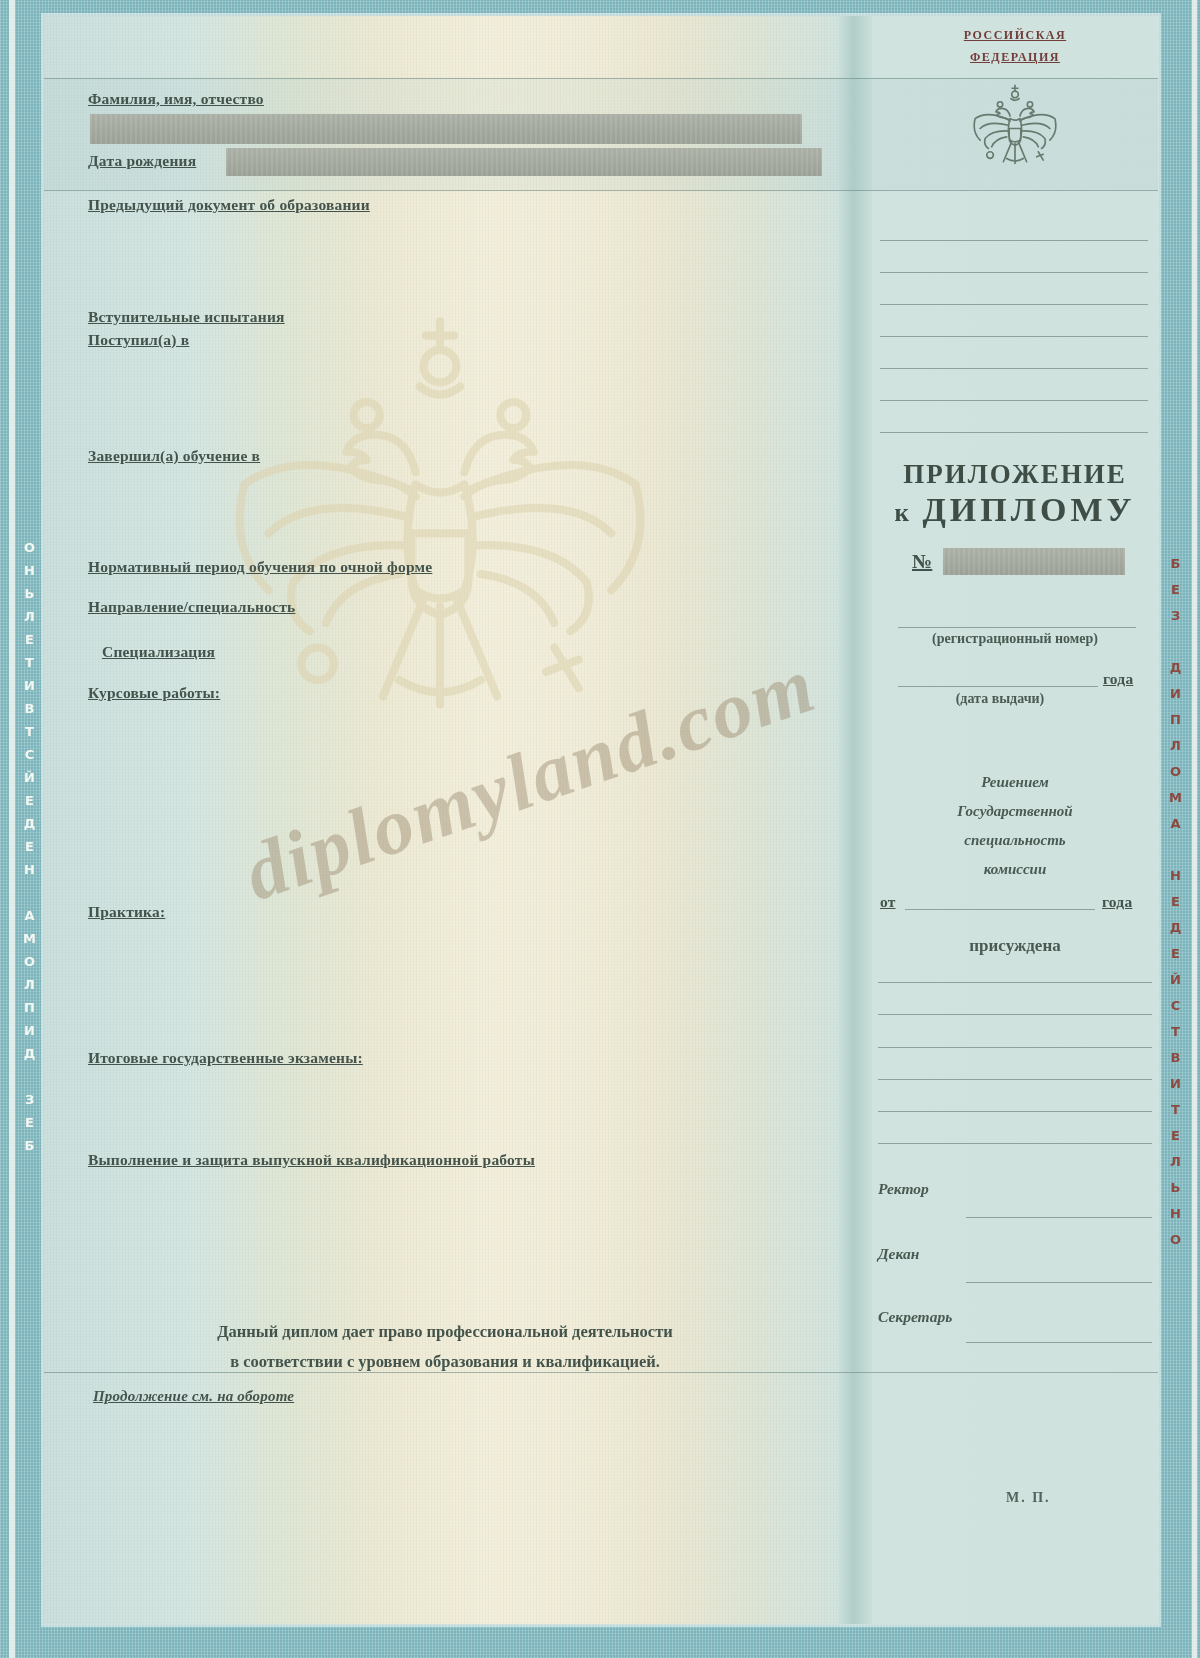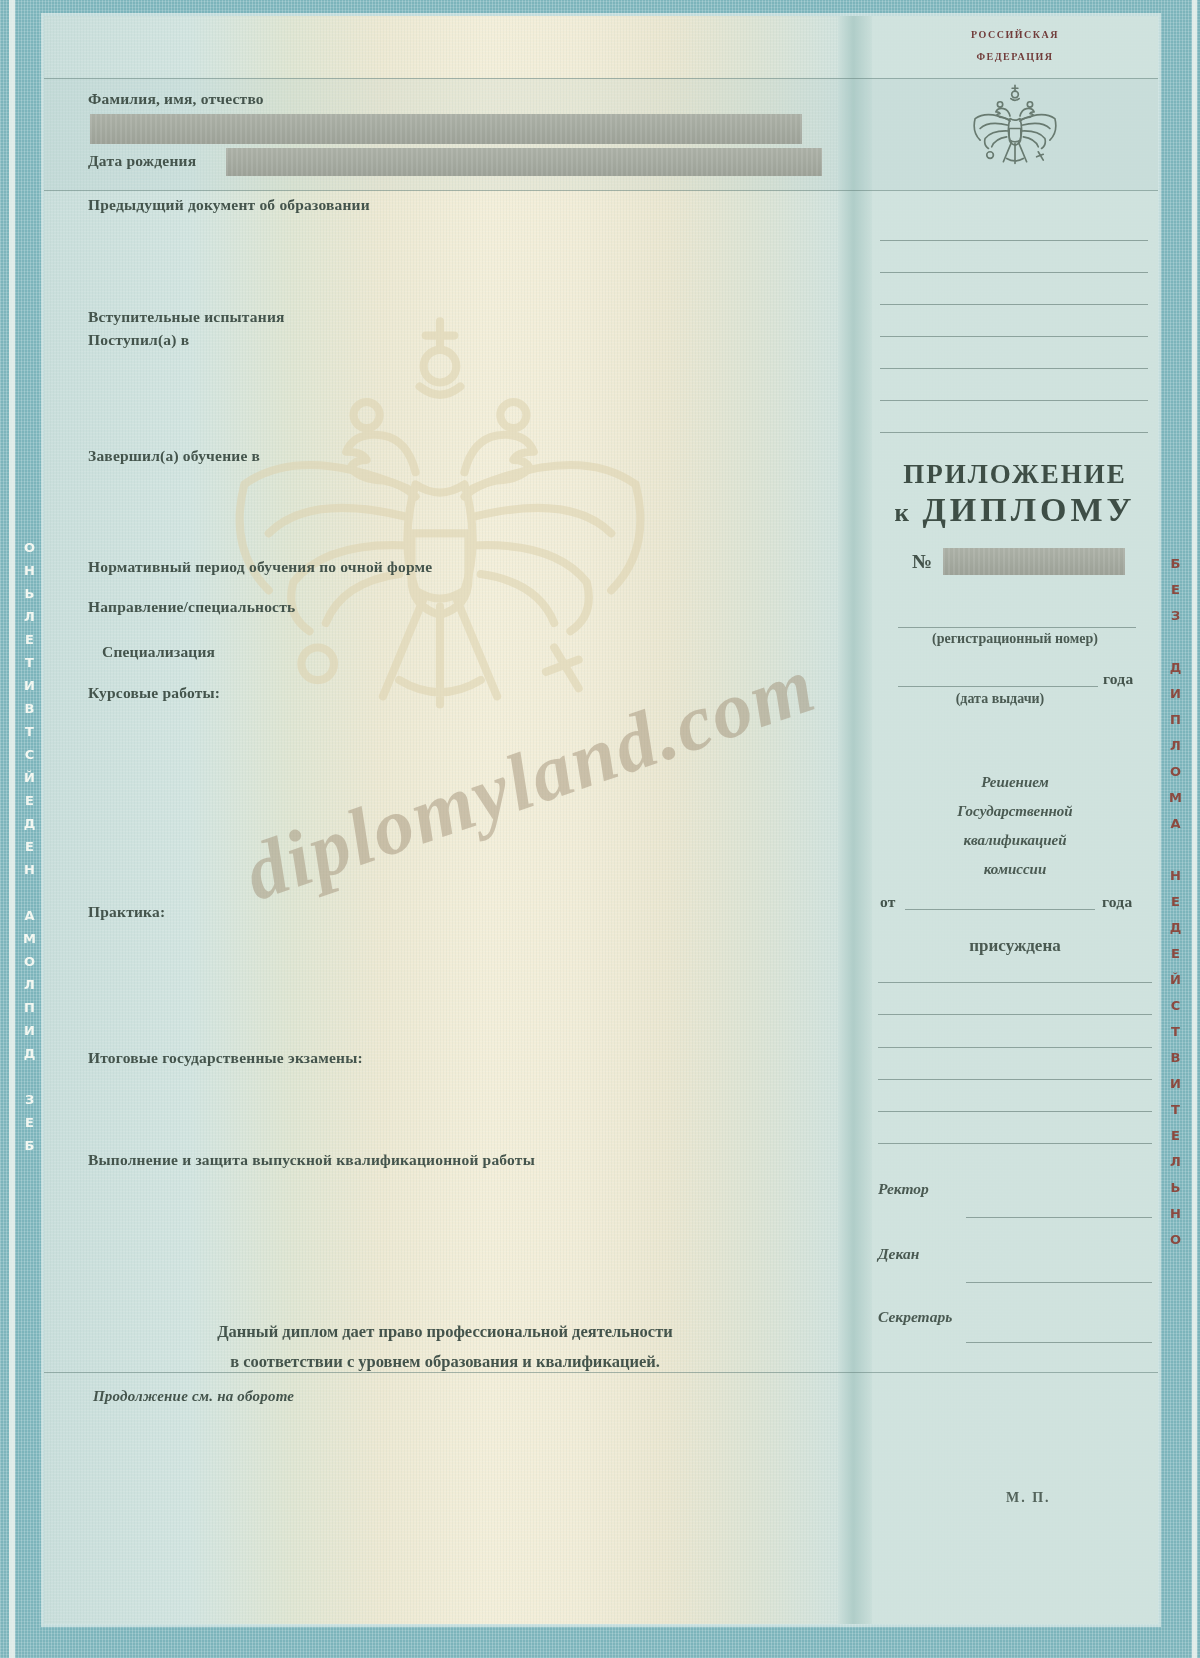--- a/index.html
+++ b/index.html
@@ -42,29 +42,29 @@
   }
   
   .rightcol-wash { left:838px; top:16px; width:320px; height:1608px; background:rgba(208,227,222,.88); }
   .gutter { left:838px; top:16px; width:34px; height:1608px;
     background:linear-gradient(90deg, rgba(130,175,170,.05), rgba(130,175,170,.42) 45%, rgba(130,175,170,.08)); }
   .topband-tint { left:44px; top:78px; width:1114px; height:112px; background:rgba(170,200,200,.16); }
 
   .hline { height:1px; background:rgba(100,130,124,.55); }
   .rule  { height:1px; background:rgba(95,120,114,.60); }
 
-  .lbl { color:#44544c; font-size:15.5px; font-weight:600; letter-spacing:.2px; white-space:nowrap; }
+  .lbl { color:#44544c; font-size:15.5px; font-weight:600; letter-spacing:.2px; white-space:nowrap;text-decoration:underline; }
   .redact {
     background:linear-gradient(180deg,#abb0a6,#9ca197);
     background-image:repeating-linear-gradient(90deg, rgba(255,255,255,.09) 0 2px, transparent 2px 5px),
                      linear-gradient(180deg,#abb0a6,#9ca197);
   }
 
   .country { left:872px; top:24px; width:286px; text-align:center; color:#713c3a;
-    font-weight:bold; font-size:10px; line-height:22px; letter-spacing:1.5px; }
+    font-weight:bold; font-size:12px; line-height:22px; letter-spacing:1.5px;text-decoration:underline; }
 
   .suptitle { left:872px; top:458px; width:286px; text-align:center; color:#3e4e46; }
   .suptitle .t1 { font-size:27px; font-weight:bold; letter-spacing:2px; line-height:32px; }
   .suptitle .t2 { font-size:34px; font-weight:bold; letter-spacing:4px; line-height:40px; }
   .suptitle .tsm { font-size:25px; font-weight:bold; letter-spacing:1px; }
 
   .rc-center { left:872px; width:286px; text-align:center; color:#4a5a52; }
   .ital { font-style:italic; }
   .sig { color:#4a5a52; font-style:italic; font-size:15.5px; font-weight:600; }
 
@@ -175,21 +175,21 @@
   <div class="abs rule" style="left:898px; top:627px; width:238px;"></div>
   <div class="abs rc-center" style="top:631px; font-size:14px; font-weight:600;">(регистрационный номер)</div>
 
   <div class="abs rule" style="left:898px; top:686px; width:200px;"></div>
   <div class="abs lbl" style="left:1103px; top:670px;">года</div>
   <div class="abs rc-center" style="left:880px; width:240px; top:691px; font-size:14px; font-weight:600;">(дата выдачи)</div>
 
   <div class="abs rc-center ital" style="top:768px; font-size:15px; font-weight:600; line-height:29px;">
     <div>Решением</div>
     <div>Государственной</div>
-    <div>квалификацией</div>
+    <div>специальность</div>
     <div>комиссии</div>
   </div>
 
   <div class="abs lbl" style="left:880px; top:893px;">от</div>
   <div class="abs rule" style="left:905px; top:909px; width:190px;"></div>
   <div class="abs lbl" style="left:1102px; top:893px;">года</div>
 
   <div class="abs rc-center" style="top:936px; font-size:17px; font-weight:600;">присуждена</div>
 
   <div class="abs rule" style="left:878px; top:982px;  width:274px;"></div>

